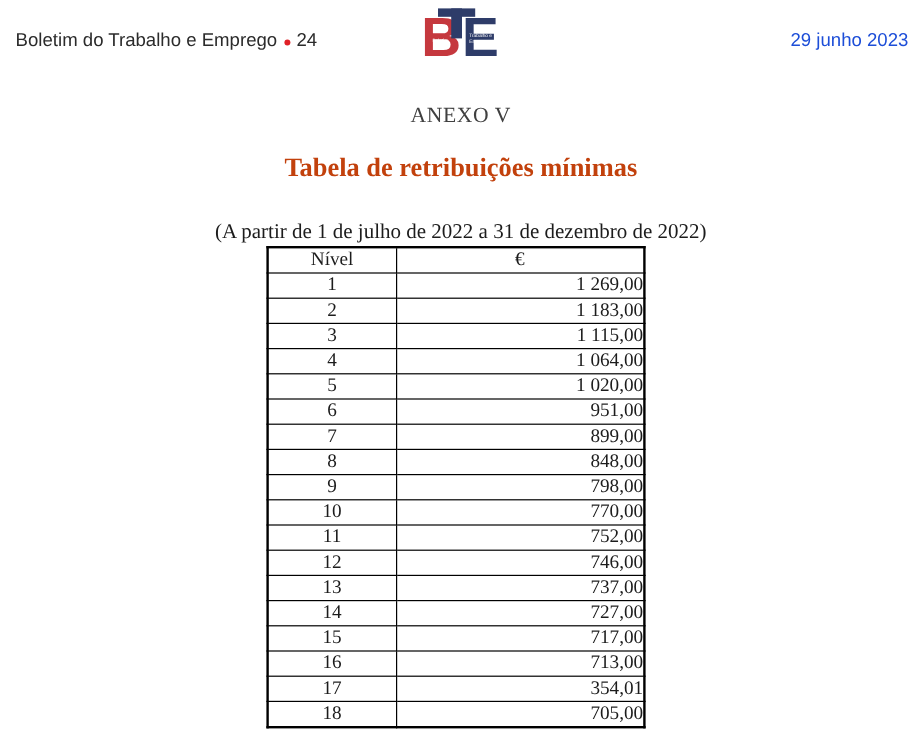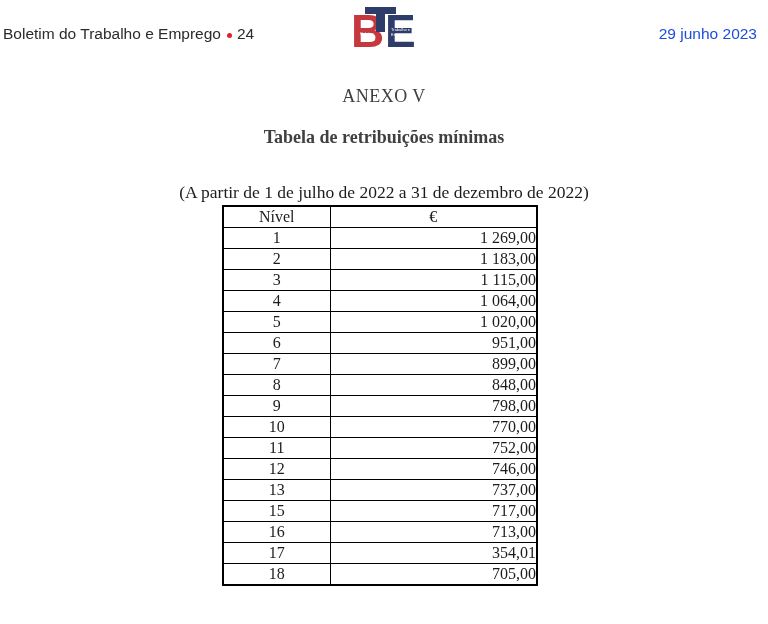--- a/index.html
+++ b/index.html
@@ -9,21 +9,21 @@
     background: #ffffff;
     font-family: "Liberation Serif", serif;
     color: #1c1c1c;
     overflow: hidden;
   }
   .page { position: relative; width: 768px; height: 624px; background:#fff; }
 
   
   .header { position: absolute; top: 0; left: 0; width: 768px; height: 62px; }
   .header-left {
-    position: absolute; left: 3px; top: 25px;
+    position: absolute; left: 13px; top: 25px;
     font-family: "Liberation Sans", sans-serif;
     font-size: 15.5px; color: #2b2b2b;
     display: flex; align-items: center; white-space: nowrap;
   }
   .issue-bullet {
     width: 5px; height: 5px; border-radius: 50%;
     background: #e02127; display: inline-block;
     margin: 2px 5px 0 6px;
   }
   .header-date {
@@ -59,21 +59,21 @@
     font-size: 4px; line-height: 5px; color: #ffffff; text-align: left;
   }
 
   
   .annex-title {
     position: absolute; top: 86px; left: 4px; width: 760px;
     text-align: center; font-size: 18px; letter-spacing: 0.5px; color: #404040;
   }
   .doc-title {
     position: absolute; top: 127px; left: 4px; width: 760px;
-    text-align: center; font-size: 18px; font-weight: bold; color: #404040;
+    text-align: center; font-size: 22px; font-weight: bold; color: #c2410c;
   }
   .doc-subtitle {
     position: absolute; top: 182px; left: 4px; width: 760px;
     text-align: center; font-size: 17.5px; color: #1c1c1c;
   }
 
   
   .table-wrap { position: absolute; top: 205px; left: 222px; }
   table.retrib {
     border-collapse: collapse;
@@ -194,20 +194,24 @@
   <tr>
     <td class="cell-nivel">12</td>
     <td class="cell-valor">746,00</td>
   </tr>
 
   <tr>
     <td class="cell-nivel">13</td>
     <td class="cell-valor">737,00</td>
   </tr>
 
+  <tr>
+    <td class="cell-nivel">14</td>
+    <td class="cell-valor">727,00</td>
+  </tr>
 
   <tr>
     <td class="cell-nivel">15</td>
     <td class="cell-valor">717,00</td>
   </tr>
 
   <tr>
     <td class="cell-nivel">16</td>
     <td class="cell-valor">713,00</td>
   </tr>

